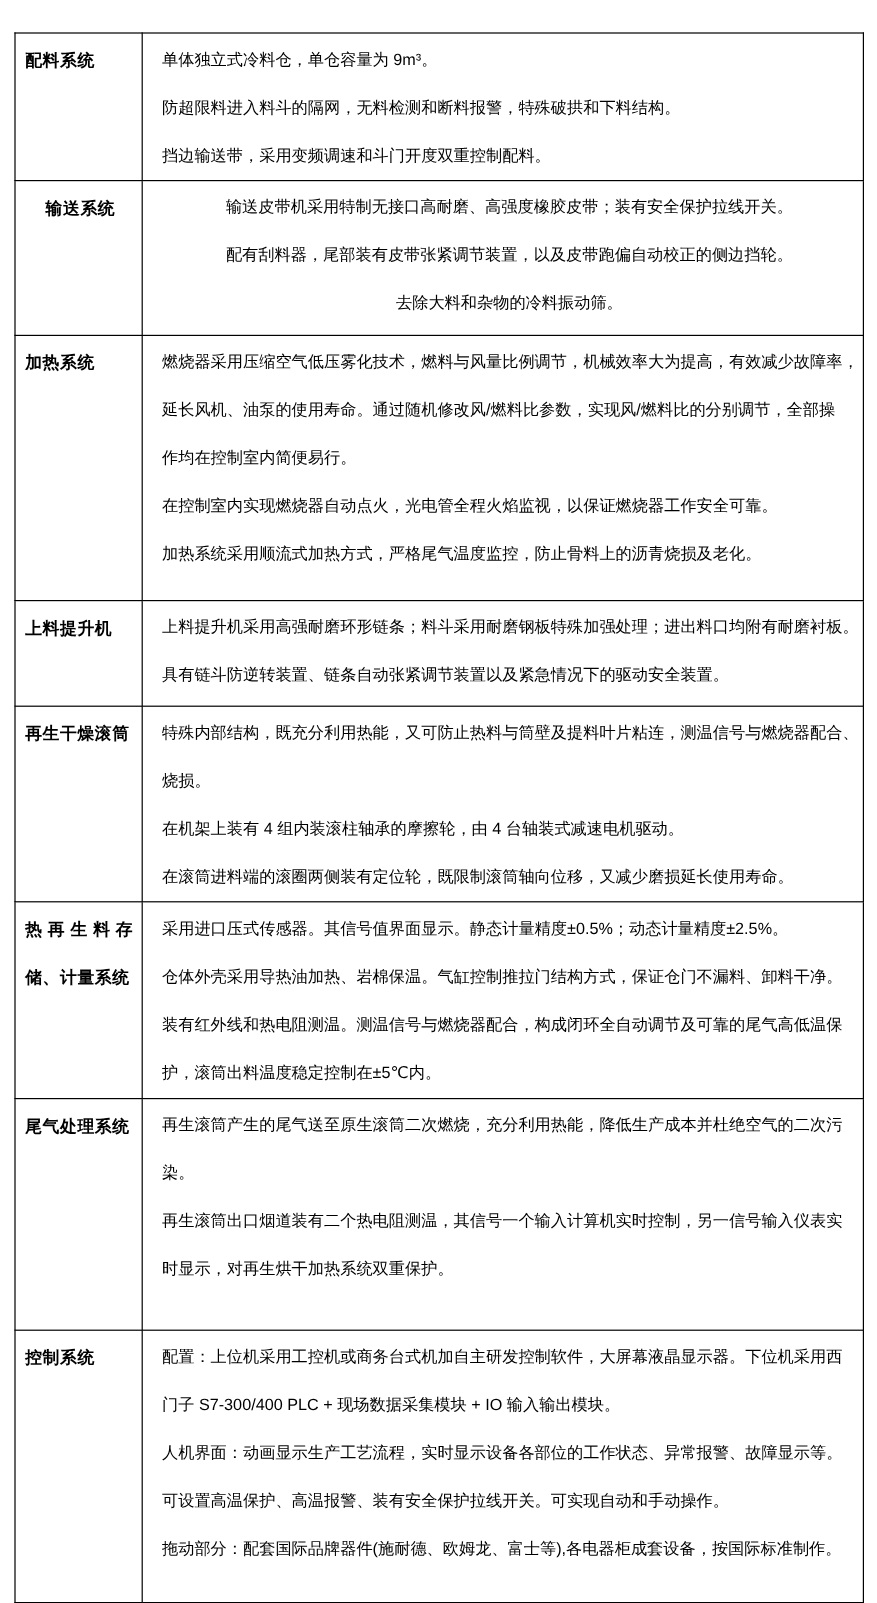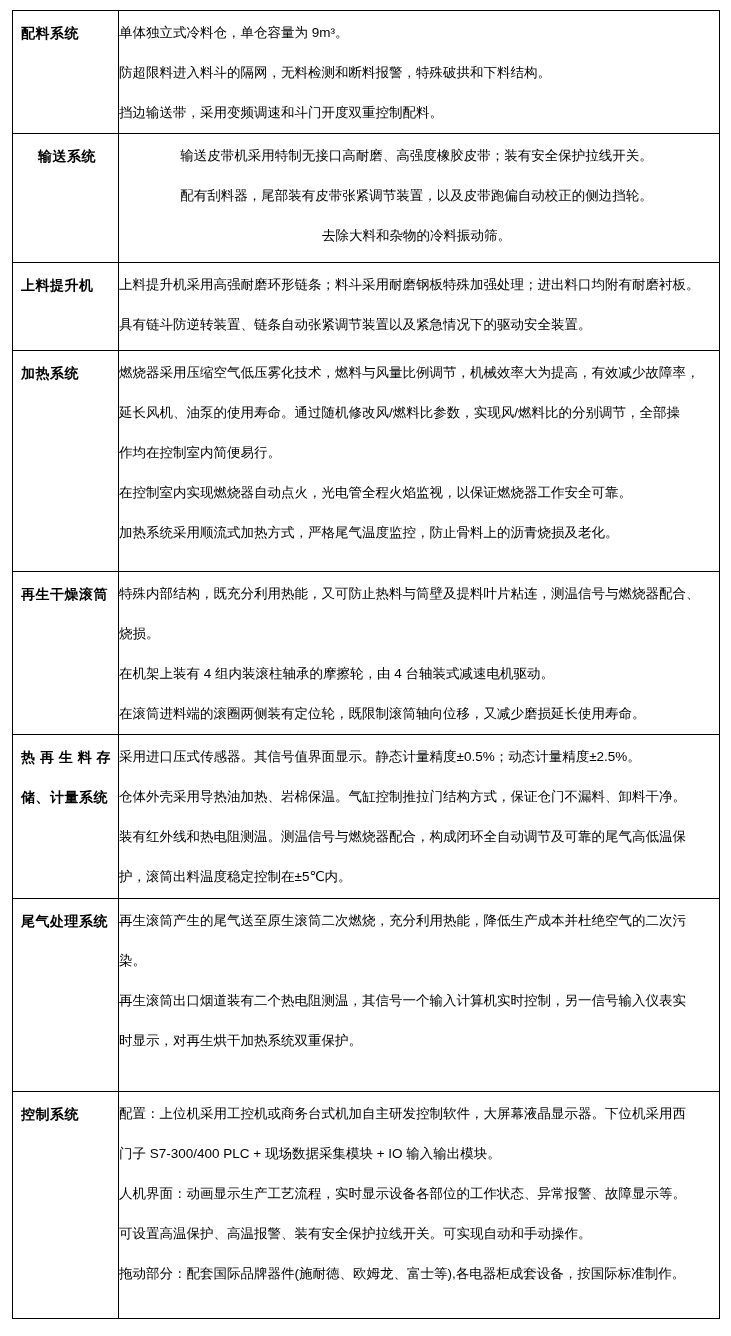--- a/index.html
+++ b/index.html
@@ -12,42 +12,42 @@
     width: 731px;
     height: 1336px;
     background: #ffffff;
     font-family: "Liberation Sans", "DejaVu Sans", sans-serif;
     color: #000000;
     overflow: hidden;
   }
   table.spec-table {
     position: absolute;
     left: 12px;
-    top: 10px;
+    top: 27px;
     width: 707px;
     border-collapse: collapse;
     table-layout: fixed;
   }
   table.spec-table td {
     border: 1px solid #000000;
     vertical-align: top;
     overflow: hidden;
     background: #ffffff;
   }
   td.label-cell {
     font-weight: bold;
     font-size: 14px;
     line-height: 40px;
     padding: 2px 5px 0 8px;
     letter-spacing: 0.5px;
   }
   td.desc-cell {
     font-size: 13.5px;
     line-height: 40px;
-    padding: 2px 5px 0 0;
+    padding: 2px 5px 0 16px;
   }
   .line, .label-line {
     white-space: nowrap;
   }
 </style>
 </head>
 <body>
 
 <div class="page">
   <table class="spec-table">
@@ -69,39 +69,39 @@
         <tr style="height: 129px; text-align: center;">
           <td class="label-cell">
             <div class="label-line">输送系统</div>
           </td>
           <td class="desc-cell">
             <div class="line">输送皮带机采用特制无接口高耐磨、高强度橡胶皮带；装有安全保护拉线开关。</div>
             <div class="line">配有刮料器，尾部装有皮带张紧调节装置，以及皮带跑偏自动校正的侧边挡轮。</div>
             <div class="line">去除大料和杂物的冷料振动筛。</div>
           </td>
         </tr>
-        <tr style="height: 88px;">
-          <td class="label-cell">
-            <div class="label-line">上料提升机</div>
-          </td>
-          <td class="desc-cell">
-            <div class="line">上料提升机采用高强耐磨环形链条；料斗采用耐磨钢板特殊加强处理；进出料口均附有耐磨衬板。</div>
-            <div class="line">具有链斗防逆转装置、链条自动张紧调节装置以及紧急情况下的驱动安全装置。</div>
-          </td>
-        </tr>
         <tr style="height: 221px;">
           <td class="label-cell">
             <div class="label-line">加热系统</div>
           </td>
           <td class="desc-cell">
             <div class="line">燃烧器采用压缩空气低压雾化技术，燃料与风量比例调节，机械效率大为提高，有效减少故障率，</div>
             <div class="line">延长风机、油泵的使用寿命。通过随机修改风/燃料比参数，实现风/燃料比的分别调节，全部操</div>
             <div class="line">作均在控制室内简便易行。</div>
             <div class="line">在控制室内实现燃烧器自动点火，光电管全程火焰监视，以保证燃烧器工作安全可靠。</div>
             <div class="line">加热系统采用顺流式加热方式，严格尾气温度监控，防止骨料上的沥青烧损及老化。</div>
+          </td>
+        </tr>
+        <tr style="height: 88px;">
+          <td class="label-cell">
+            <div class="label-line">上料提升机</div>
+          </td>
+          <td class="desc-cell">
+            <div class="line">上料提升机采用高强耐磨环形链条；料斗采用耐磨钢板特殊加强处理；进出料口均附有耐磨衬板。</div>
+            <div class="line">具有链斗防逆转装置、链条自动张紧调节装置以及紧急情况下的驱动安全装置。</div>
           </td>
         </tr>
         <tr style="height: 160px;">
           <td class="label-cell">
             <div class="label-line">再生干燥滚筒</div>
           </td>
           <td class="desc-cell">
             <div class="line">特殊内部结构，既充分利用热能，又可防止热料与筒壁及提料叶片粘连，测温信号与燃烧器配合、</div>
             <div class="line">烧损。</div>
             <div class="line">在机架上装有 4 组内装滚柱轴承的摩擦轮，由 4 台轴装式减速电机驱动。</div>

